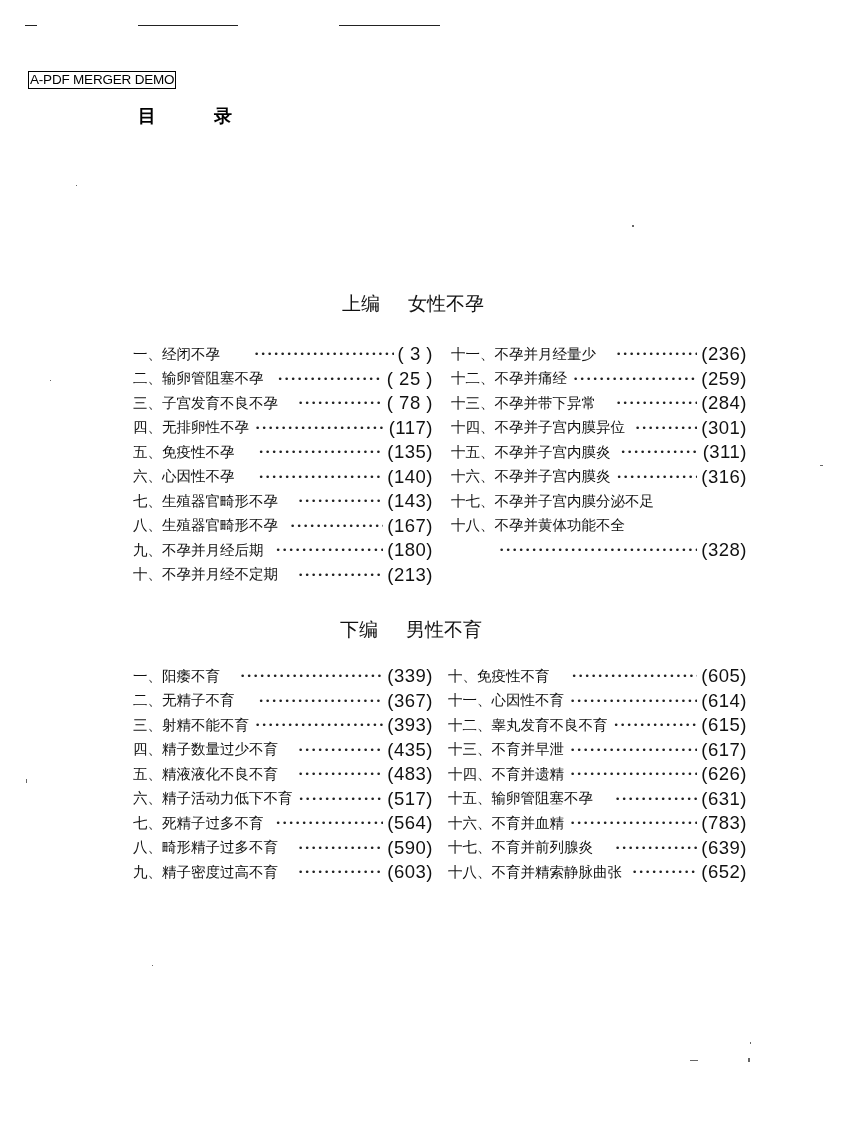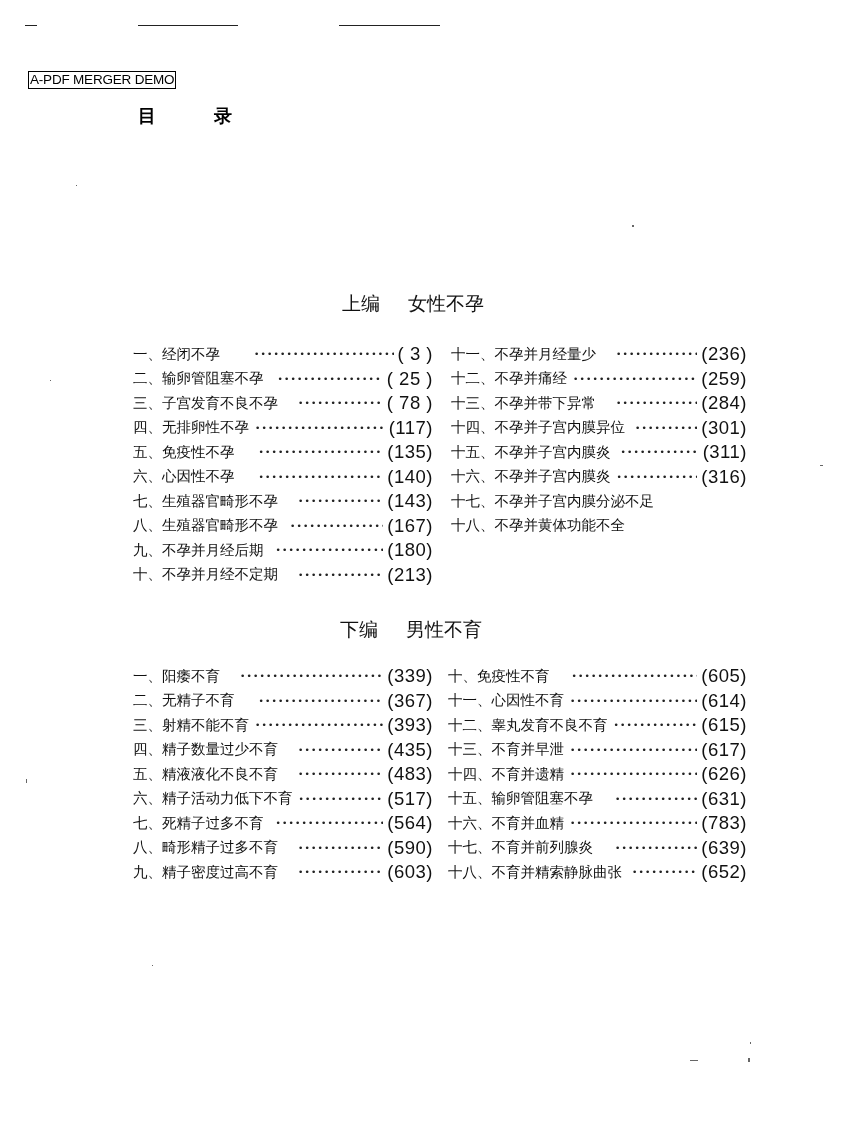--- a/index.html
+++ b/index.html
@@ -147,20 +147,24 @@
       <span class="page">(316)</span>
     </div>
   <div class="toc-row">
       <span class="num">十七、</span>
       <span class="title">不孕并子宫内膜分泌不足</span>
     </div>
   <div class="toc-row">
       <span class="num">十八、</span>
       <span class="title">不孕并黄体功能不全</span>
     </div>
+  <div class="toc-row cont">
+      <span class="leader"></span>
+      <span class="page">(328)</span>
+    </div>
 </div>
 
 <div class="section-heading" style="left:340px; top:617px;font-family:Liberation Serif, serif;">
   <span class="part">下编</span><span>男性不育</span>
 </div>
 
 <div class="toc-col" style="left:133px; top:664px; width:300px;">
   <div class="toc-row">
       <span class="num">一、</span>
       <span class="title">阳痿不育</span>

